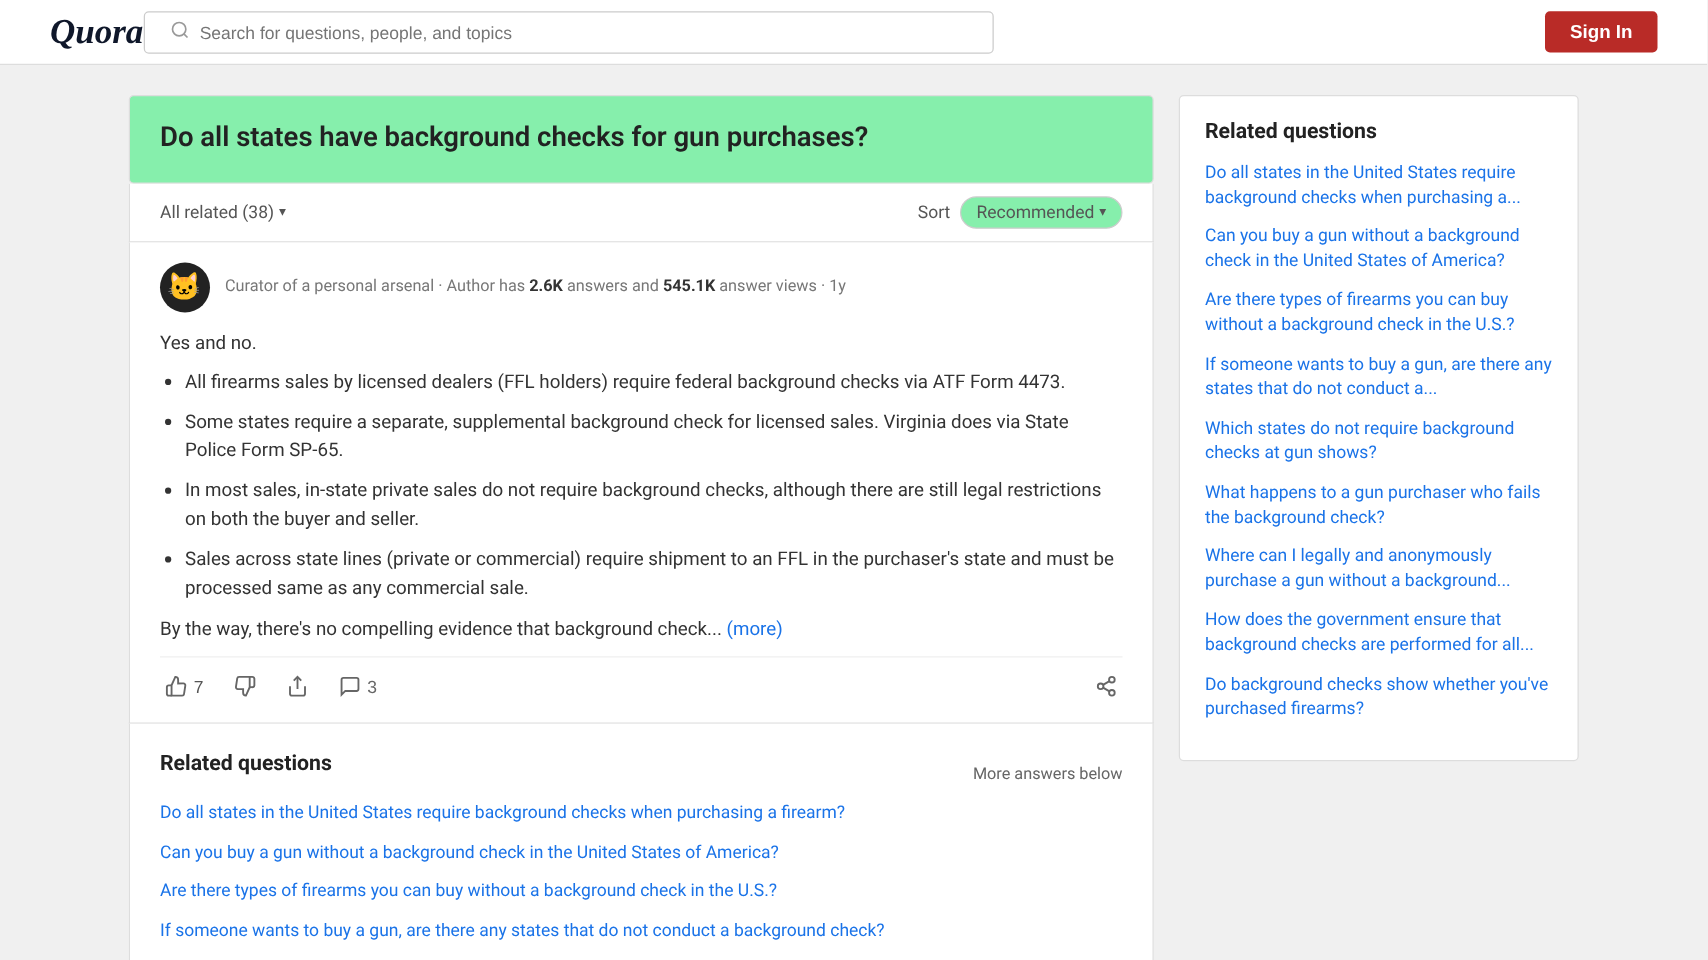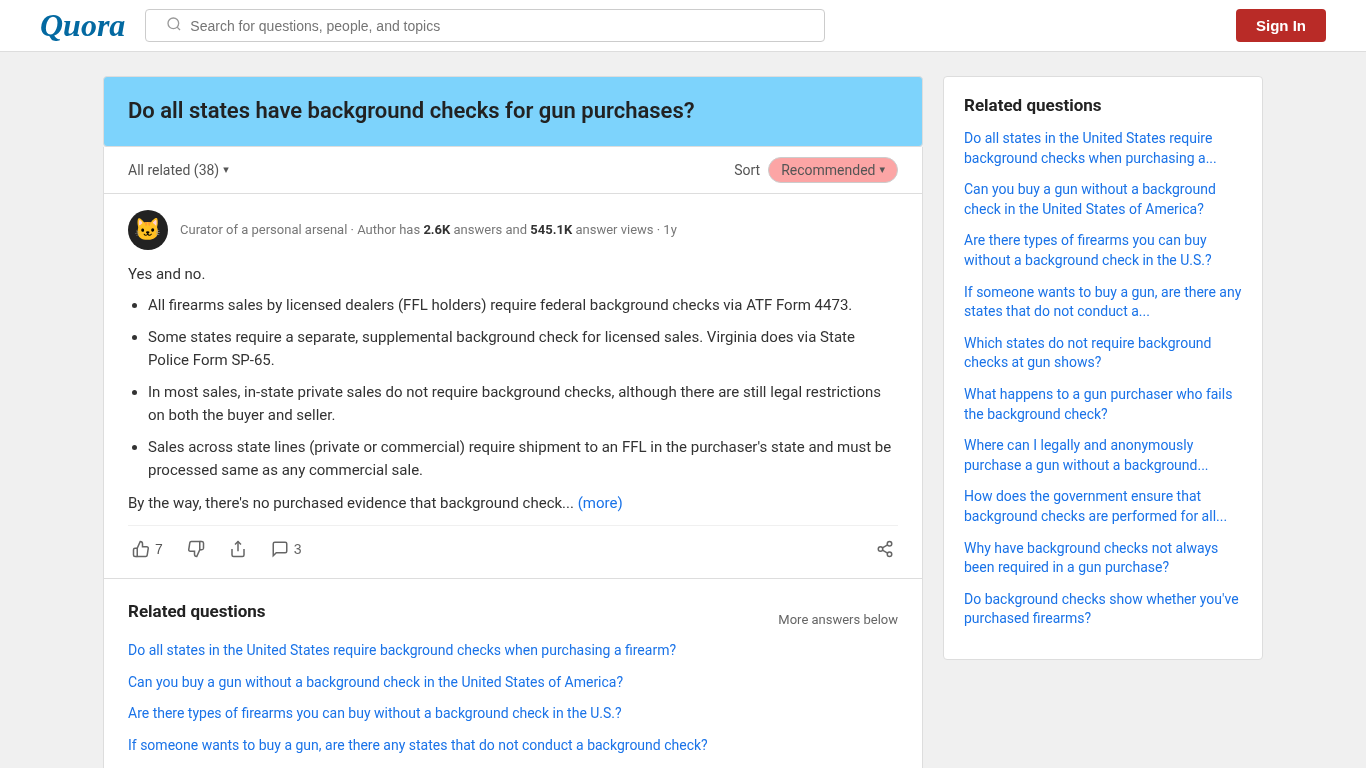--- a/index.html
+++ b/index.html
@@ -16,25 +16,24 @@
       border-bottom: 1px solid #ddd;
       display: flex;
       align-items: center;
       padding: 0 40px;
       height: 52px;
       position: sticky;
       top: 0;
       z-index: 100;
     }
     .logo {
-      font-size: 32px;
+      font-size: 28px;
       font-weight: bold;
-      color: #0369a1;
+      color: #0f172a;
       font-family: Georgia, serif;
-      margin-right: 20px;
       text-decoration: none;
       font-style: italic;
     }
     .search-bar {
       flex: 1;
       max-width: 680px;
       display: flex;
       align-items: center;
       border: 1px solid #ccc;
       border-radius: 4px;
@@ -78,21 +77,21 @@
     }
 
     
     .main-col {
       flex: 1;
       min-width: 0;
     }
 
     
     .question-box {
-      background: #7dd3fc;
+      background: #86efac;
       border: 1px solid #ddd;
       border-radius: 4px;
       padding: 20px 24px;
       margin-bottom: 0;
     }
     .question-title {
       font-size: 22px;
       font-weight: 600;
       color: #222;
       line-height: 1.3;
@@ -125,21 +124,21 @@
     }
     .sort-dropdown {
       border: 1px solid #ccc;
       border-radius: 16px;
       padding: 4px 12px;
       font-size: 14px;
       cursor: pointer;
       display: flex;
       align-items: center;
       gap: 4px;
-      background: #fca5a5;
+      background: #86efac;
       justify-content: space-between;
     }
 
     
     .answer-card {
       background: #fff;
       border: 1px solid #ddd;
       border-top: none;
       padding: 16px 24px;
     }
@@ -346,21 +345,21 @@
       </div>
       <div class="answer-text">
         <p>Yes and no.</p>
         <ul>
           <li>All firearms sales by licensed dealers (FFL holders) require federal background checks via ATF Form 4473.</li>
           <li>Some states require a separate, supplemental background check for licensed sales. Virginia does via State Police Form SP-65.</li>
           <li>In most sales, in-state private sales do not require background checks, although there are still legal restrictions on both the buyer and seller.</li>
           <li>Sales across state lines (private or commercial) require shipment to an FFL in the purchaser's state and must be processed same as any commercial sale.</li>
         </ul>
         <p>
-          <span>By the way, there's no purchased evidence that background check...</span>
+          <span>By the way, there's no compelling evidence that background check...</span>
           <a class="more-link">(more)</a>
         </p>
       </div>
       <div class="answer-actions">
         <button class="action-btn">
           <svg viewBox="0 0 24 24" fill="none" stroke="currentColor" stroke-width="2">
               <path d="M14 9V5a3 3 0 0 0-3-3l-4 9v11h11.28a2 2 0 0 0 2-1.7l1.38-9a2 2 0 0 0-2-2.3H14z"></path>
               <path d="M7 22H4a2 2 0 0 1-2-2v-7a2 2 0 0 1 2-2h3"></path>
             </svg>
           <span class="upvote-count">7</span>
@@ -413,18 +412,17 @@
     <div class="sidebar-card">
       <div class="sidebar-title">Related questions</div>
       <a class="sidebar-link">Do all states in the United States require background checks when purchasing a...</a>
       <a class="sidebar-link">Can you buy a gun without a background check in the United States of America?</a>
       <a class="sidebar-link">Are there types of firearms you can buy without a background check in the U.S.?</a>
       <a class="sidebar-link">If someone wants to buy a gun, are there any states that do not conduct a...</a>
       <a class="sidebar-link">Which states do not require background checks at gun shows?</a>
       <a class="sidebar-link">What happens to a gun purchaser who fails the background check?</a>
       <a class="sidebar-link">Where can I legally and anonymously purchase a gun without a background...</a>
       <a class="sidebar-link">How does the government ensure that background checks are performed for all...</a>
-      <a class="sidebar-link">Why have background checks not always been required in a gun purchase?</a>
       <a class="sidebar-link">Do background checks show whether you've purchased firearms?</a>
     </div>
   </aside>
 
 </div>
 
 </body></html>

